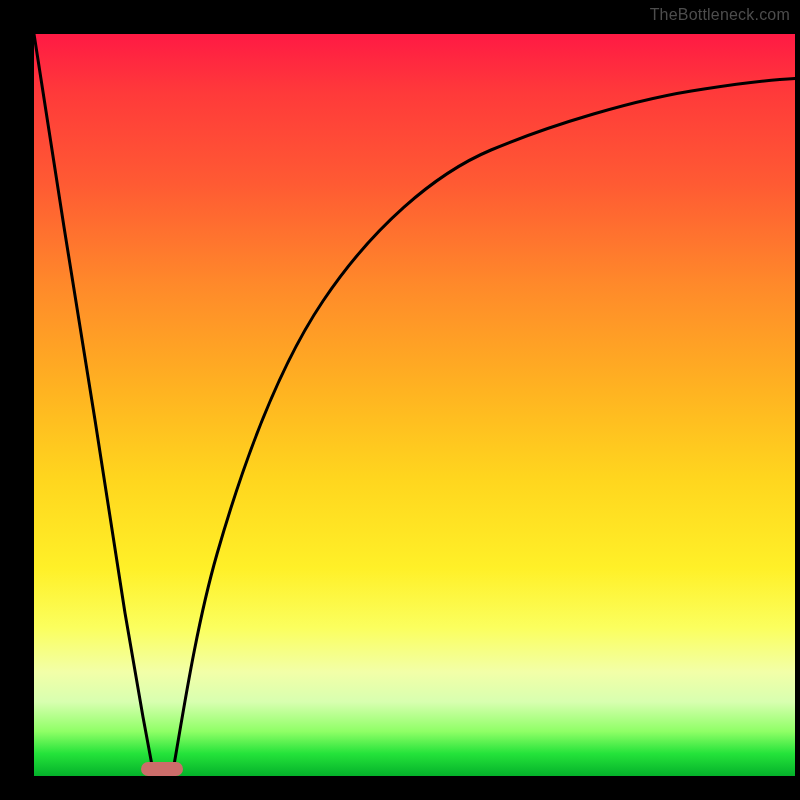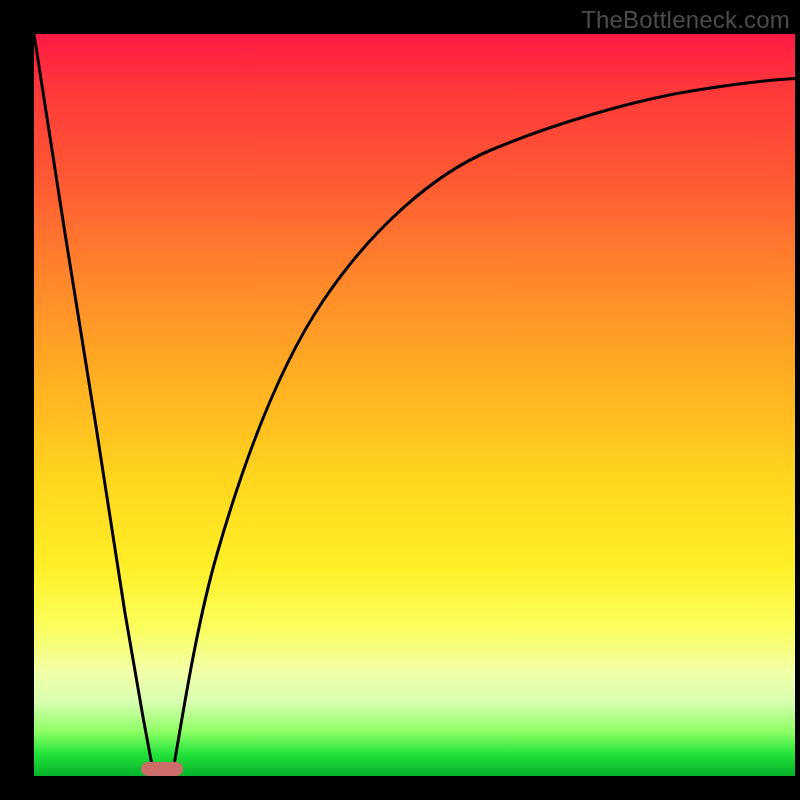--- a/index.html
+++ b/index.html
@@ -38,21 +38,21 @@
       #8fff66 94%,
       #24e33a 97%,
       #04b12a 100%
     );
   }
   .watermark {
     position: absolute;
     top: 6px;
     right: 10px;
     color: #4d4d4d;
-    font-size: 24px;
+    font-size: 16px;
     font-weight: 500;
     letter-spacing: 0.2px;
     user-select: none;
     margin-left: 11px;
   }
   .marker {
     position: absolute;
     width: 42px;
     height: 14px;
     border-radius: 7px;

